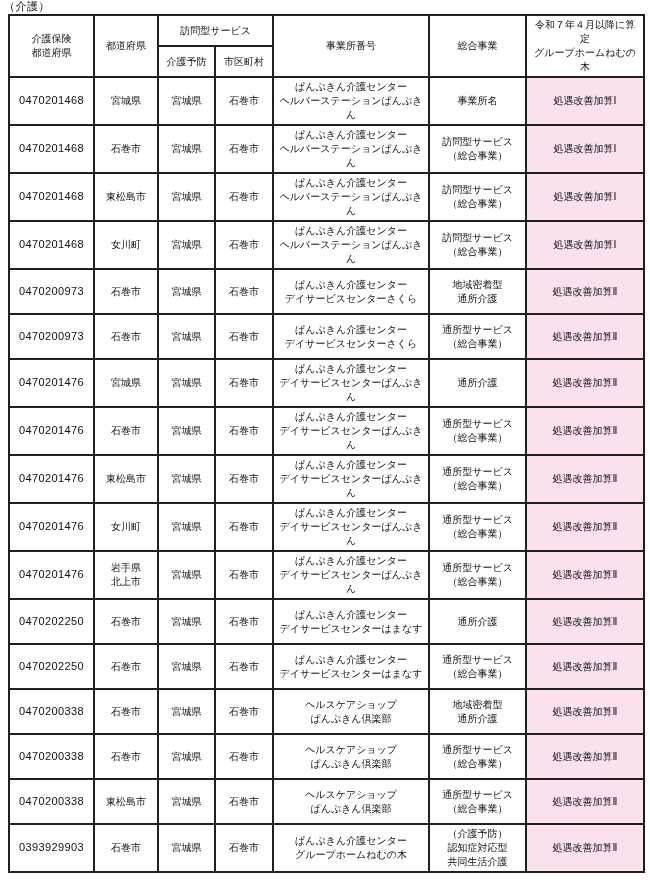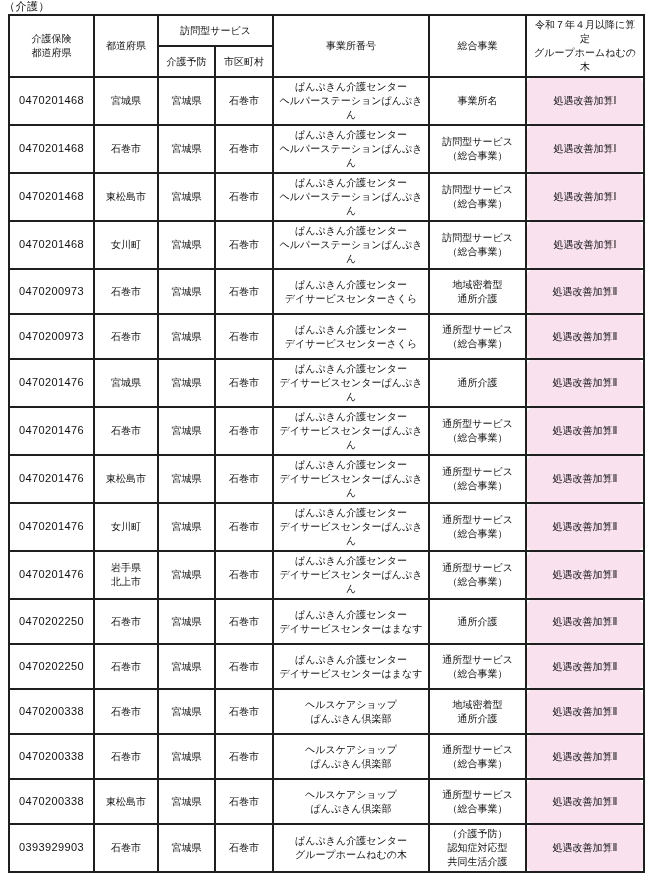--- a/index.html
+++ b/index.html
@@ -45,21 +45,20 @@
     overflow: hidden;
   }
   thead tr { height: 29px; }
   tbody tr { height: 45px; }
   td.num {
     font-size: 11px;
     letter-spacing: 0.4px;
   }
   td.pink {
     background: var(--pink, #f9e1ee);
-    border-radius: 9px;
   }
   col.c-no    { width: 85px; }
   col.c-auth  { width: 64px; }
   col.c-pref  { width: 57px; }
   col.c-city  { width: 58px; }
   col.c-office{ width: 156px; }
   col.c-serv  { width: 97px; }
   col.c-cat   { width: 118px; }
 </style>
 </head>

